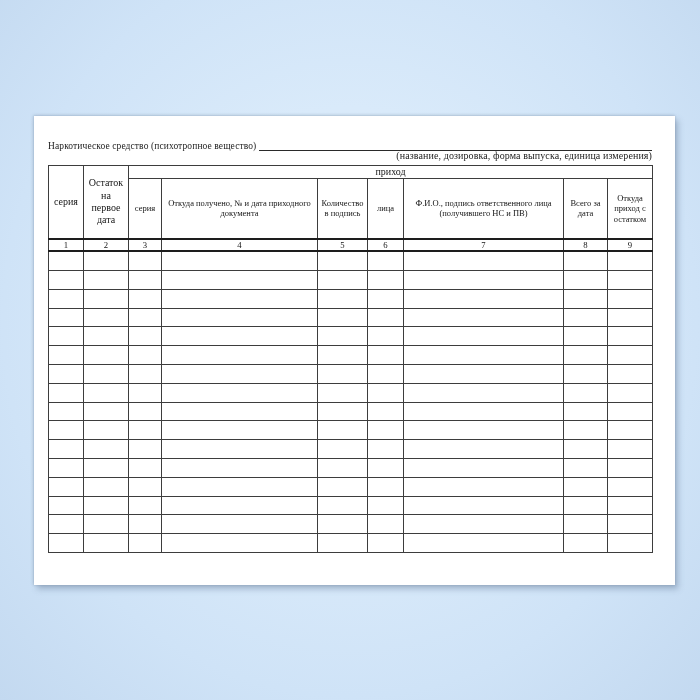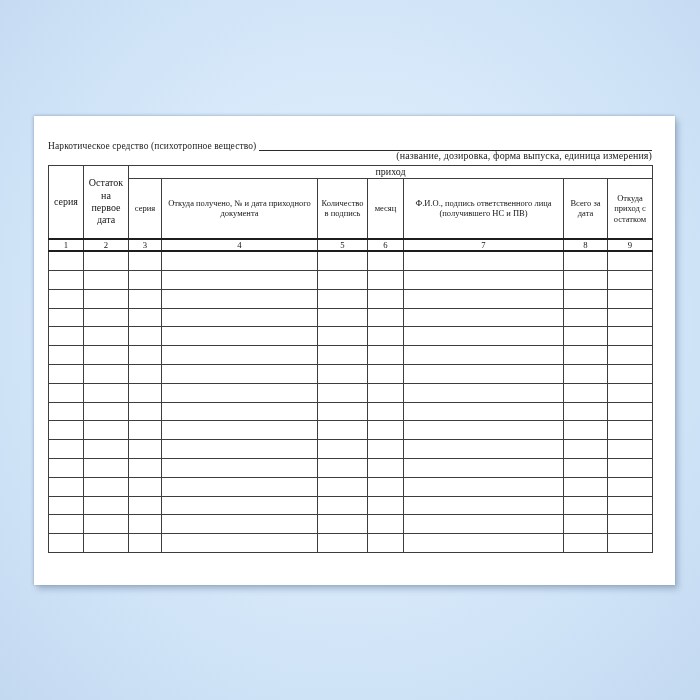--- a/index.html
+++ b/index.html
@@ -105,21 +105,21 @@
       <thead>
         <tr class="group-row">
           <th rowspan="2">серия</th>
           <th rowspan="2">Остаток на первое дата</th>
           <th colspan="7">приход</th>
         </tr>
         <tr class="main-header-row">
           <th>серия</th>
           <th>Откуда получено, № и дата приходного документа</th>
           <th>Количество в подпись</th>
-          <th>месяц</th>
+          <th>лица</th>
           <th>Ф.И.О., подпись ответственного лица (получившего НС и ПВ)</th>
           <th>Всего за дата</th>
           <th>Откуда приход с остатком</th>
         </tr>
         <tr class="num-row">
           <td>1</td>
           <td>2</td>
           <td>3</td>
           <td>4</td>
           <td>5</td>

